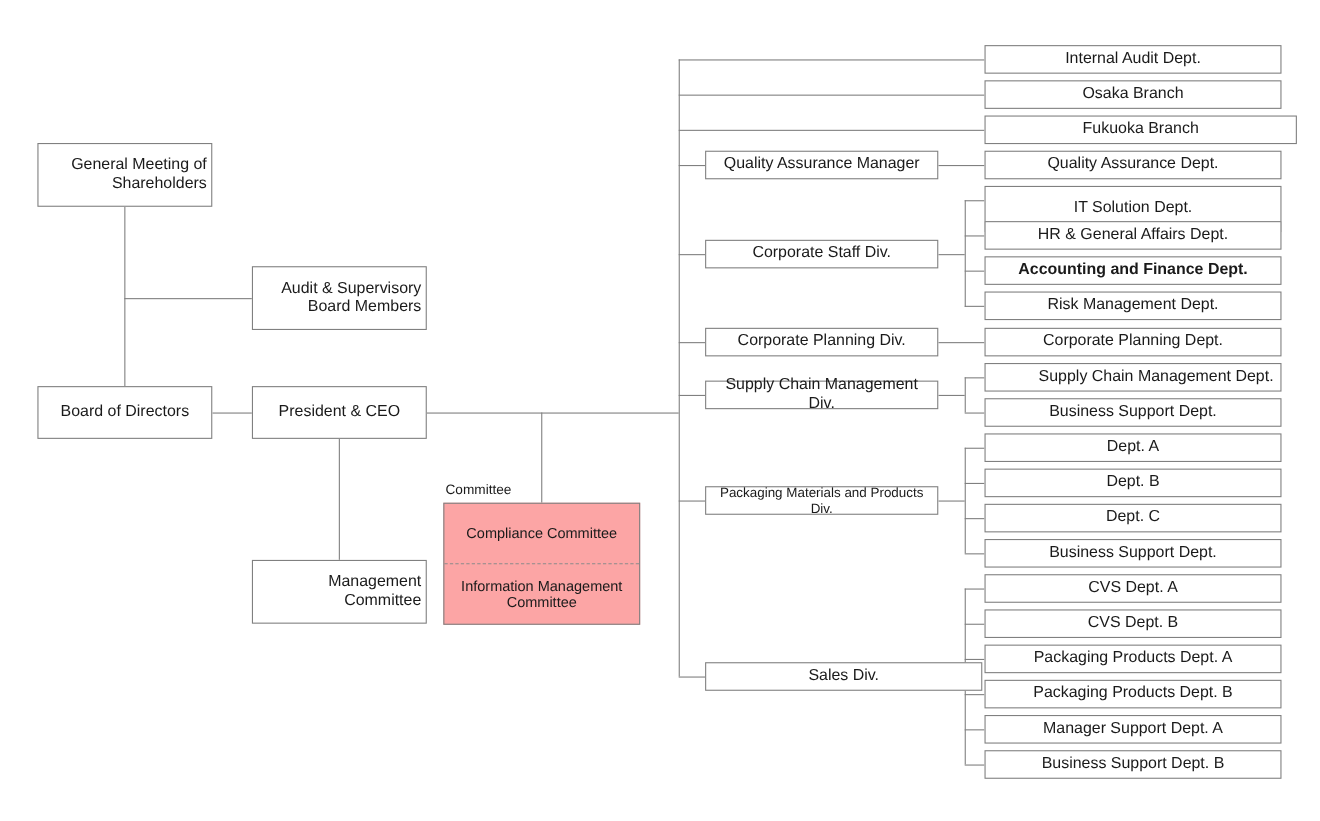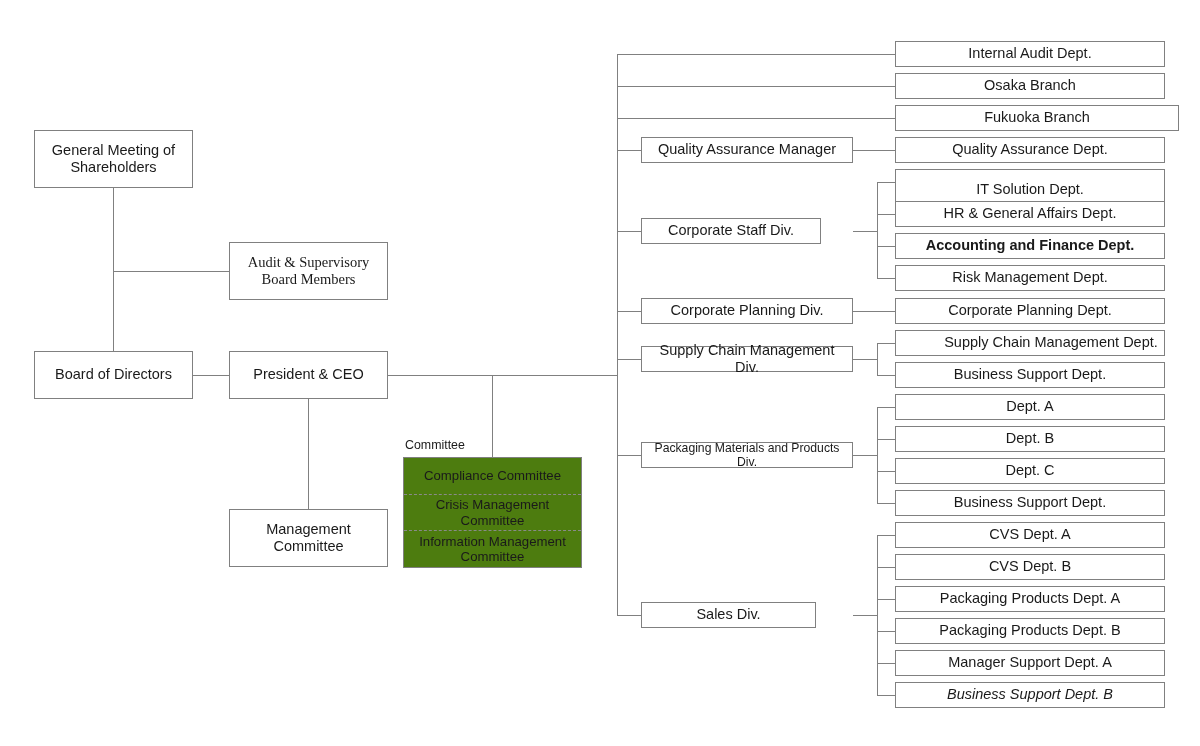--- a/index.html
+++ b/index.html
@@ -33,20 +33,21 @@
     font-size: 14.5px;
     color: #1a1a1a;
     padding: 0 4px;
     z-index: 3;
   }
   .node.small {
     font-size: 12.2px;
   }
   .node.two-line {
     line-height: 1.2;
+    text-align: right;
   }
   
   .line {
     position: absolute;
     background: #808080;
     z-index: 1;
   }
   .line.h { height: 1px; }
   .line.v { width: 1px; }
 
@@ -58,21 +59,21 @@
   .committee-caption {
     position: absolute;
     font-size: 12.4px;
     color: #1a1a1a;
     white-space: nowrap;
   }
   .committee-box {
     position: absolute;
     box-sizing: border-box;
     border: 1px solid #808080;
-    background: #4d7c0f;
+    background: #fca5a5;
     display: flex;
     flex-direction: column;
   }
   .committee-row {
     flex: 1 1 0;
     display: flex;
     align-items: center;
     justify-content: center;
     text-align: center;
     font-size: 13.2px;
@@ -88,41 +89,40 @@
 <body>
 
 <div id="chart-root">
 
   <div class="node two-line" style="left:34px; top:130px; width:159px; height:58px;">General Meeting of Shareholders</div>
 
   <div class="line v" style="left:113px; top:188px; width:1px; height:163px;"></div>
 
   <div class="line h" style="left:113px; top:271px; width:116px; height:1px;"></div>
 
-  <div class="node two-line" style="left:229px; top:242px; width:159px; height:58px;font-family:Liberation Serif, serif;">Audit &amp; Supervisory Board Members</div>
+  <div class="node two-line" style="left:229px; top:242px; width:159px; height:58px;">Audit &amp; Supervisory Board Members</div>
 
   <div class="node" style="left:34px; top:351px; width:159px; height:48px;">Board of Directors</div>
 
   <div class="line h" style="left:193px; top:375px; width:36px; height:1px;"></div>
 
   <div class="node" style="left:229px; top:351px; width:159px; height:48px;">President &amp; CEO</div>
 
   <div class="line v" style="left:308px; top:399px; width:1px; height:110px;"></div>
 
   <div class="node two-line" style="left:229px; top:509px; width:159px; height:58px;">Management Committee</div>
 
   <div class="line h" style="left:388px; top:375px; width:229px; height:1px;"></div>
 
   <div class="line v" style="left:492px; top:375px; width:1px; height:82px;"></div>
 
   <div id="committee-group" style="left:0; top:0; width:0; height:0;">
     <div class="committee-caption" style="left:405px; top:438px;">Committee</div>
     <div class="committee-box" style="left:403px; top:457px; width:179px; height:111px;">
       <div class="committee-row">Compliance Committee</div>
-      <div class="committee-row">Crisis Management Committee</div>
       <div class="committee-row">Information Management Committee</div>
     </div>
   </div>
 
   <div class="line v" style="left:617px; top:54px; width:1px; height:561px;"></div>
 
   <div class="line h" style="left:617px; top:54px; width:278px; height:1px;"></div>
   <div class="node" style="left:895px; top:41px; width:270px; height:26px;">Internal Audit Dept.</div>
 
   <div class="line h" style="left:617px; top:86px; width:278px; height:1px;"></div>
@@ -130,21 +130,21 @@
 
   <div class="line h" style="left:617px; top:118px; width:278px; height:1px;"></div>
   <div class="node" style="left:895px; top:105px; width:284px; height:26px;">Fukuoka Branch</div>
 
   <div class="line h" style="left:617px; top:150px; width:24px; height:1px;"></div>
   <div class="node" style="left:641px; top:137px; width:212px; height:26px;">Quality Assurance Manager</div>
   <div class="line h" style="left:853px; top:150px; width:42px; height:1px;"></div>
   <div class="node" style="left:895px; top:137px; width:270px; height:26px;">Quality Assurance Dept.</div>
 
   <div class="line h" style="left:617px; top:231px; width:24px; height:1px;"></div>
-  <div class="node" style="left:641px; top:218px; width:180px; height:26px;">Corporate Staff Div.</div>
+  <div class="node" style="left:641px; top:218px; width:212px; height:26px;">Corporate Staff Div.</div>
   <div class="line h" style="left:853px; top:231px; width:24px; height:1px;"></div>
   <div class="line v" style="left:877px; top:182px; width:1px; height:97px;"></div>
 
   <div class="line h" style="left:877px; top:182px; width:18px; height:1px;"></div>
   <div class="node" style="left:895px; top:169px; width:270px; height:42px;">IT Solution Dept.</div>
 
   <div class="line h" style="left:877px; top:214px; width:18px; height:1px;"></div>
   <div class="node" style="left:895px; top:201px; width:270px; height:26px;">HR &amp; General Affairs Dept.</div>
 
   <div class="line h" style="left:877px; top:246px; width:18px; height:1px;"></div>
@@ -180,35 +180,35 @@
   <div class="line h" style="left:877px; top:439px; width:18px; height:1px;"></div>
   <div class="node" style="left:895px; top:426px; width:270px; height:26px;">Dept. B</div>
 
   <div class="line h" style="left:877px; top:471px; width:18px; height:1px;"></div>
   <div class="node" style="left:895px; top:458px; width:270px; height:26px;">Dept. C</div>
 
   <div class="line h" style="left:877px; top:503px; width:18px; height:1px;"></div>
   <div class="node" style="left:895px; top:490px; width:270px; height:26px;">Business Support Dept.</div>
 
   <div class="line h" style="left:617px; top:615px; width:24px; height:1px;"></div>
-  <div class="node" style="left:641px; top:602px; width:175px; height:26px;">Sales Div.</div>
+  <div class="node" style="left:641px; top:602px; width:252px; height:26px;">Sales Div.</div>
   <div class="line h" style="left:853px; top:615px; width:24px; height:1px;"></div>
   <div class="line v" style="left:877px; top:535px; width:1px; height:160px;"></div>
 
   <div class="line h" style="left:877px; top:535px; width:18px; height:1px;"></div>
   <div class="node" style="left:895px; top:522px; width:270px; height:26px;">CVS Dept. A</div>
 
   <div class="line h" style="left:877px; top:567px; width:18px; height:1px;"></div>
   <div class="node" style="left:895px; top:554px; width:270px; height:26px;">CVS Dept. B</div>
 
   <div class="line h" style="left:877px; top:599px; width:18px; height:1px;"></div>
   <div class="node" style="left:895px; top:586px; width:270px; height:26px;">Packaging Products Dept. A</div>
 
   <div class="line h" style="left:877px; top:631px; width:18px; height:1px;"></div>
   <div class="node" style="left:895px; top:618px; width:270px; height:26px;">Packaging Products Dept. B</div>
 
   <div class="line h" style="left:877px; top:663px; width:18px; height:1px;"></div>
   <div class="node" style="left:895px; top:650px; width:270px; height:26px;">Manager Support Dept. A</div>
 
   <div class="line h" style="left:877px; top:695px; width:18px; height:1px;"></div>
-  <div class="node" style="left:895px; top:682px; width:270px; height:26px;font-style:italic;">Business Support Dept. B</div>
+  <div class="node" style="left:895px; top:682px; width:270px; height:26px;">Business Support Dept. B</div>
 
 </div>
 
 </body></html>

